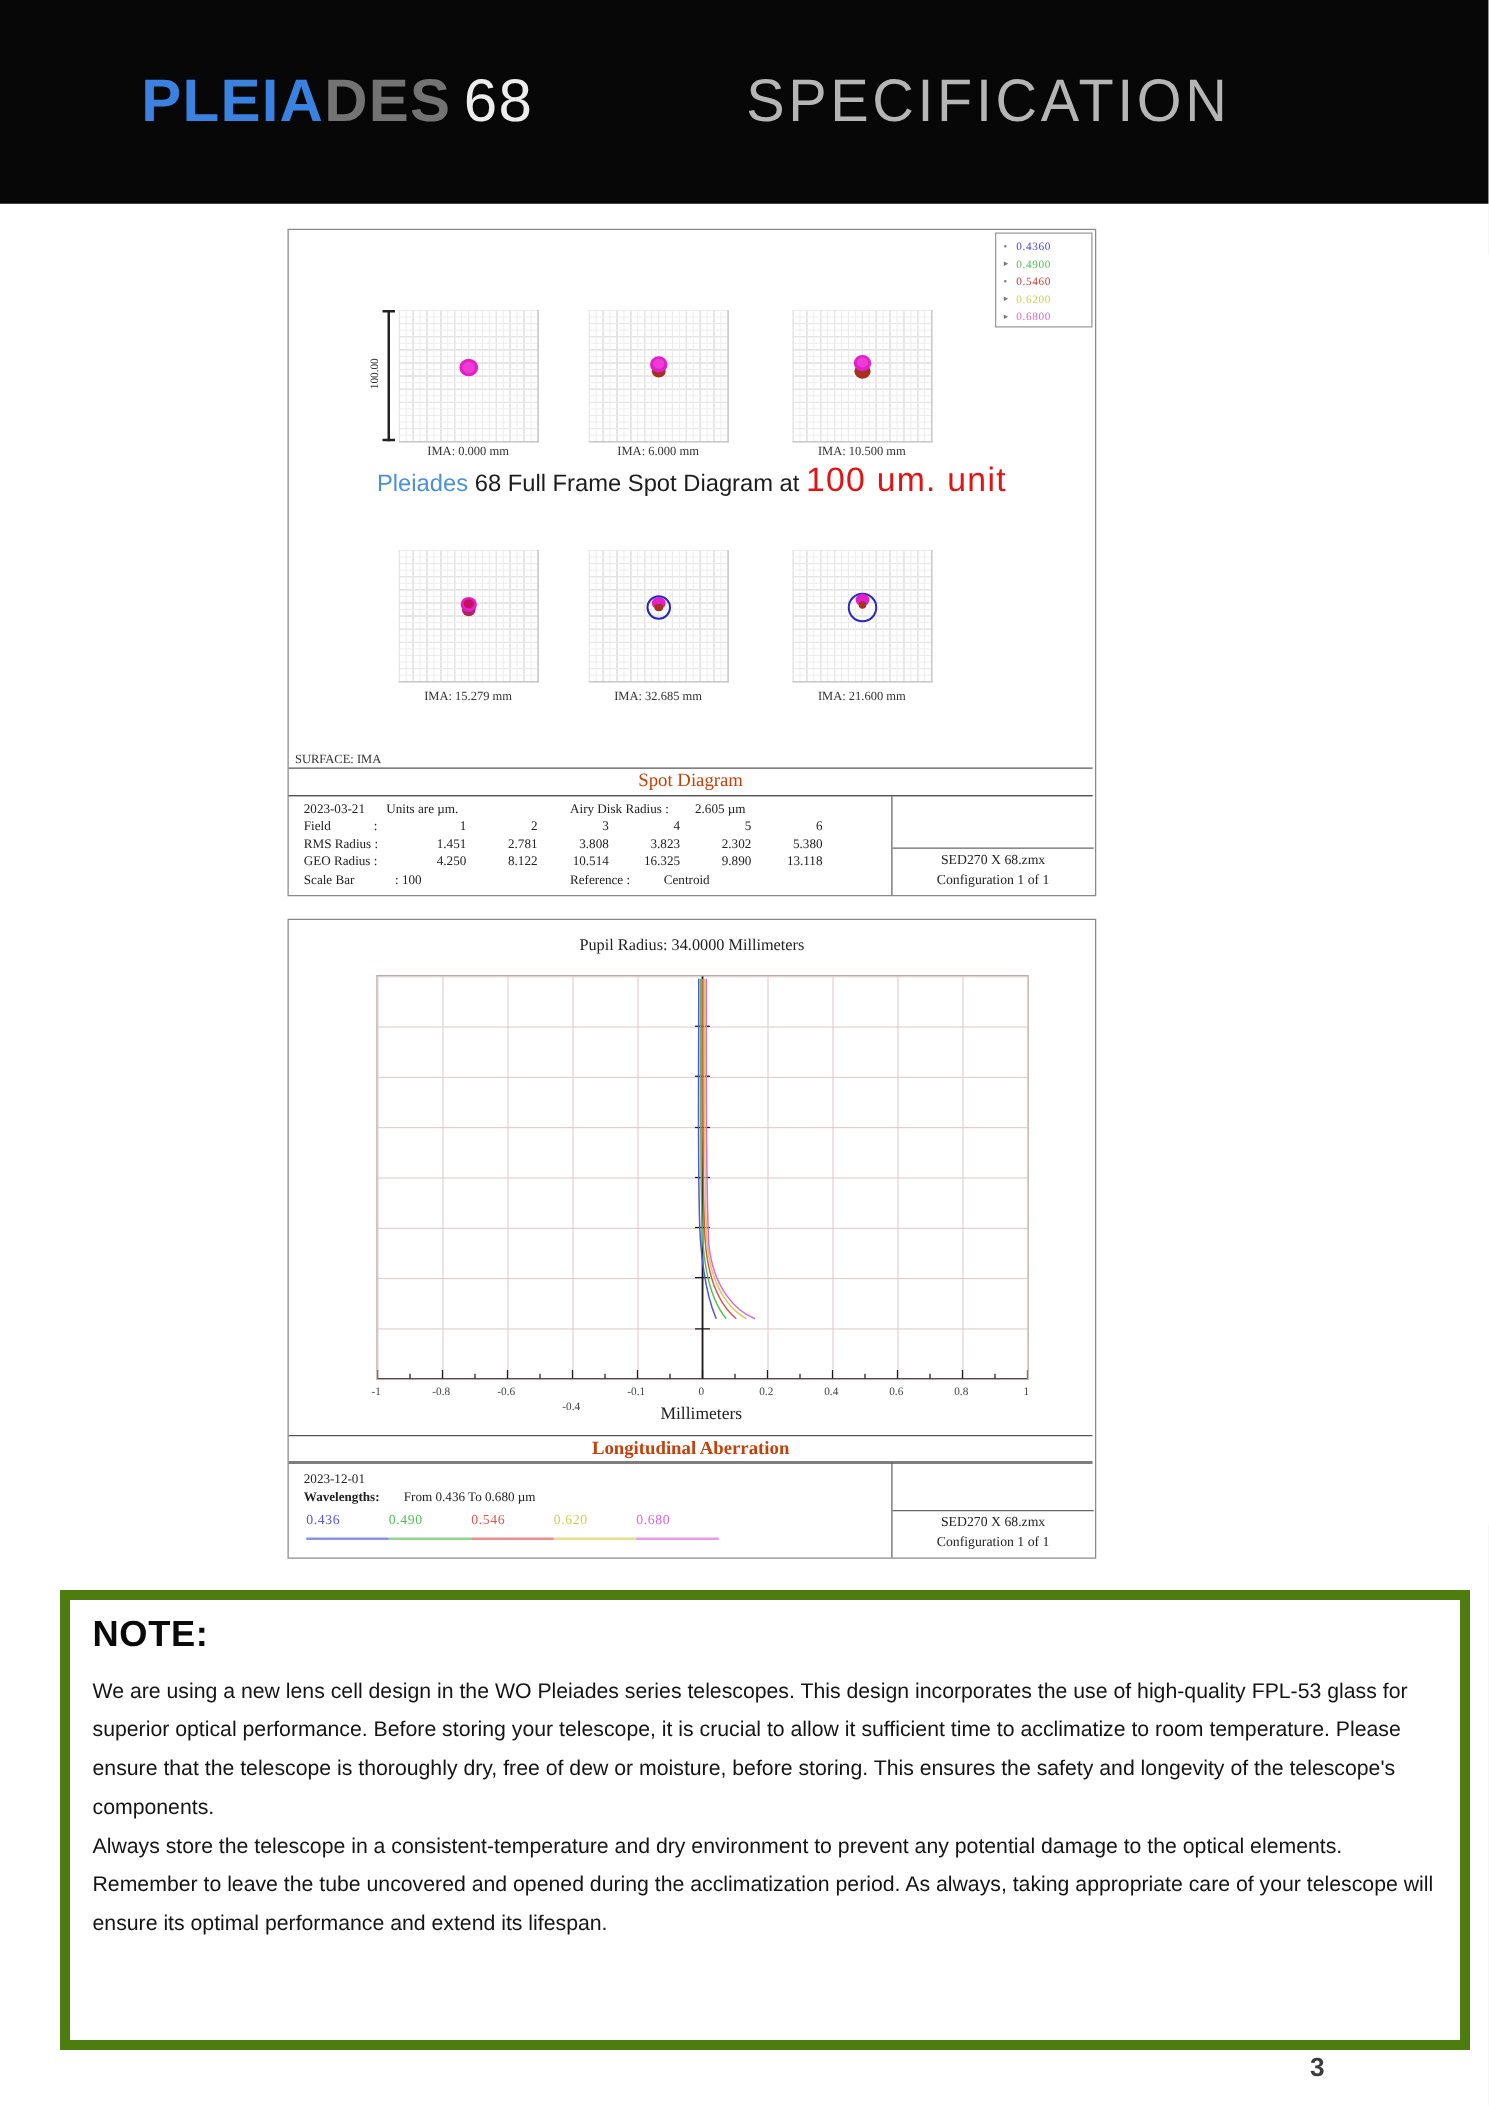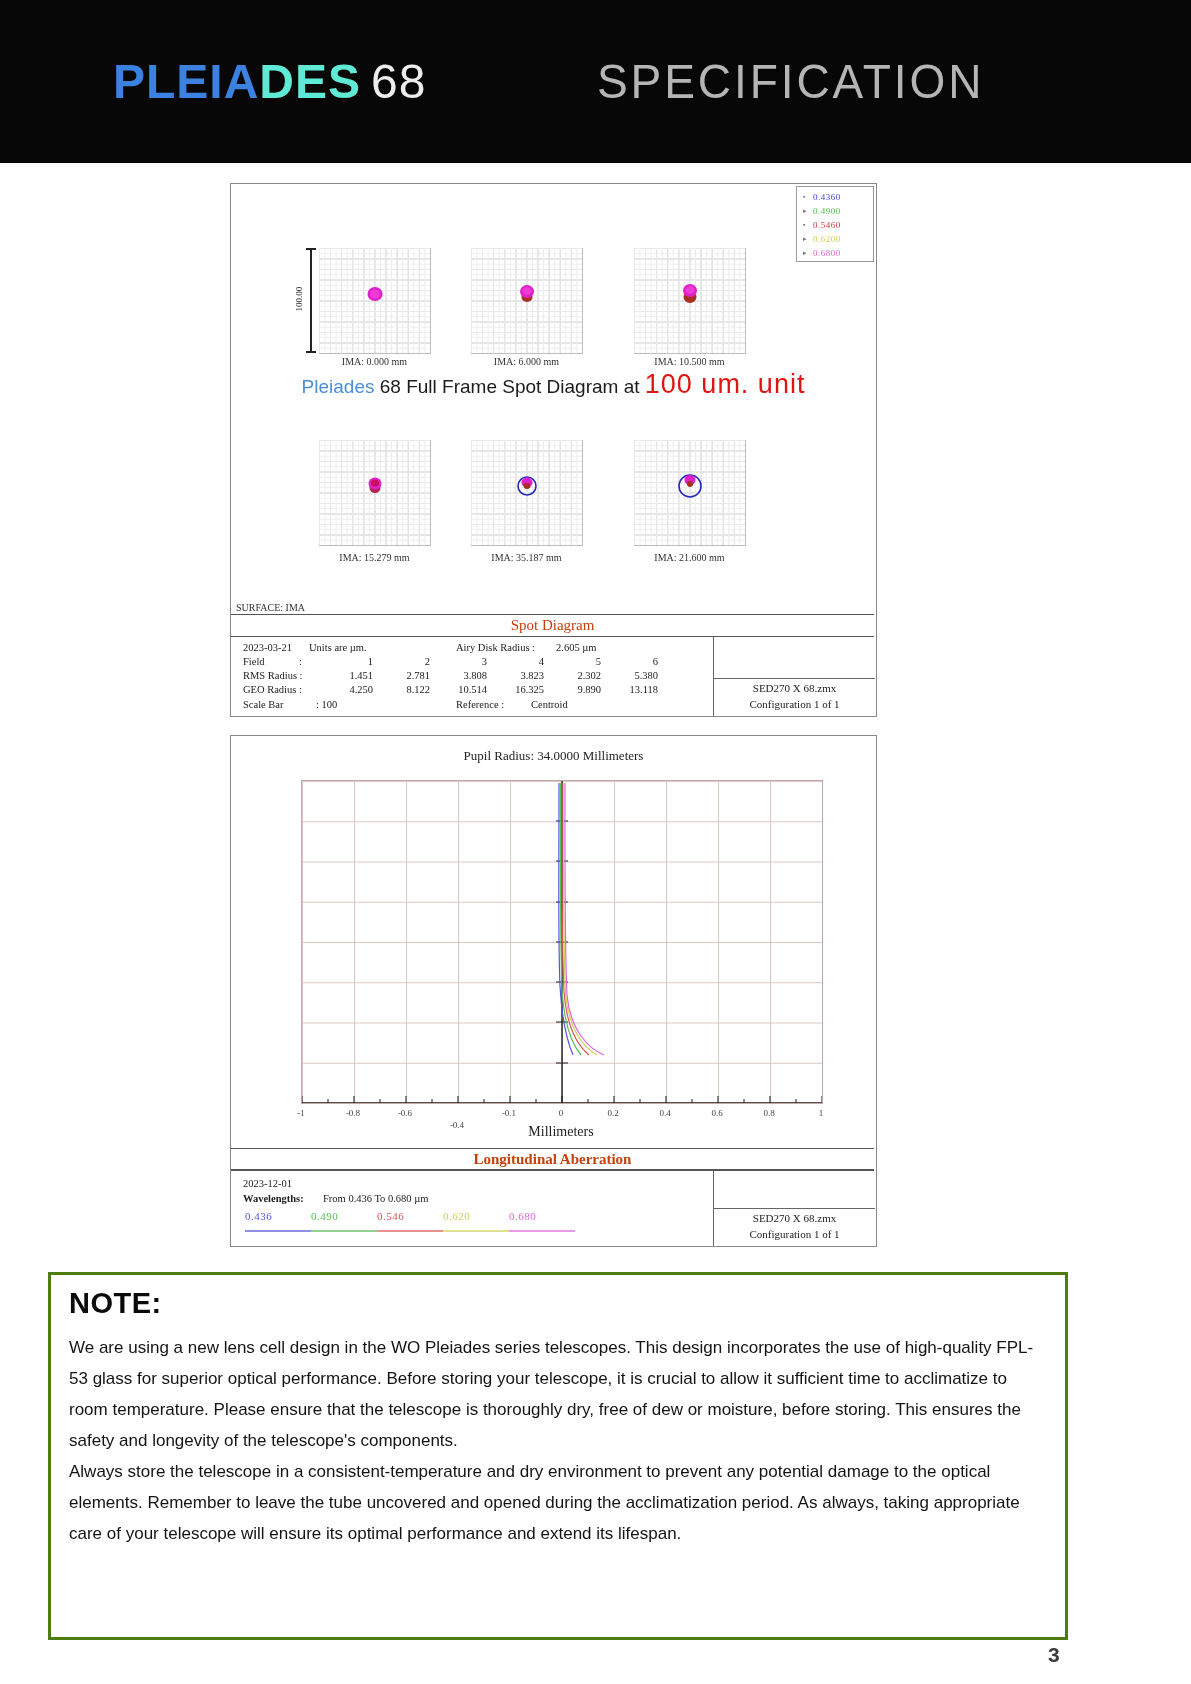--- a/index.html
+++ b/index.html
@@ -4,21 +4,21 @@
 <style>
   html,body{margin:0;padding:0;background:#e8e8e8;}
   .page{position:relative;width:1191px;height:1684px;background:#ffffff;overflow:hidden;
         font-family:"Liberation Sans",sans-serif;margin:0 auto;}
   .abs{position:absolute;}
 
   
   .header{position:absolute;left:0;top:0;width:1191px;height:163px;background:#070707;}
   .brand{position:absolute;left:113px;top:58px;font-size:48px;line-height:1;font-weight:700;letter-spacing:1px;}
   .brand .b1{color:#3b82e0;}
-  .brand .b2{color:#5eead4;}
+  .brand .b2{color:#737373;}
   .brand .b3{color:#ededed;font-weight:300;margin-left:10px;}
   .spec-title{position:absolute;left:597px;top:58px;font-size:48px;line-height:1;color:#b5b5b5;
               font-weight:500;letter-spacing:3px;transform:scaleX(.96);transform-origin:left;}
 
   
   .panel{position:absolute;background:#fff;border:1px solid #8a8a8a;font-family:"Liberation Serif",serif;color:#222;}
 
   
   .sgrid{position:absolute;width:111px;height:105px;
      background-image:
@@ -66,21 +66,21 @@
        linear-gradient(90deg,#dcc6c6 1px,transparent 1px);
      background-size:52px 40.25px,52px 40.25px;
      border:1px solid #c4a8a8;}
   .tick-label{position:absolute;width:40px;text-align:center;font-size:9px;color:#444;}
   .x-label{position:absolute;left:0;width:660px;text-align:center;font-size:14px;color:#222;}
   .wave-val{position:absolute;font-size:11px;letter-spacing:.5px;}
   .wv0{color:#5555dd;} .wv1{color:#55c055;} .wv2{color:#dd5555;} .wv3{color:#cfcf55;} .wv4{color:#dd66dd;}
   .wave-seg{position:absolute;height:2px;opacity:.65;}
 
   
-  .note-box{position:absolute;left:48px;top:1272px;width:1020px;height:368px;border:3px solid #4d7c0f;
+  .note-box{position:absolute;left:48px;top:1272px;width:1128px;height:368px;border:8px solid #4d7c0f;
             background:#fff;box-sizing:border-box;padding:12px 20px 0 18px;}
   .note-head{font-size:29px;font-weight:800;color:#0a0a0a;letter-spacing:.5px;margin:0 0 12px 0;}
   .note-text{font-size:17px;line-height:31px;color:#141414;margin:0;}
   .page-num{position:absolute;left:1048px;top:1643px;font-size:21px;font-weight:600;color:#3c3c3c;}
 </style>
 </head>
 <body>
 
 <div class="page">
 
@@ -162,21 +162,21 @@
       </svg>
     </div>
     <div class="sgrid" style="left:403px;top:256px;">
       <svg width="30" height="34" viewBox="0 0 30 34">
         <circle cx="15" cy="17" r="11" fill="none" stroke="#2828c0" stroke-width="1.6"></circle>
         <ellipse cx="15" cy="11" rx="5.5" ry="5" fill="#e020c8"></ellipse>
           <ellipse cx="15" cy="15" rx="3" ry="3" fill="#a83020"></ellipse>
       </svg>
     </div>
     <span class="ima-label" style="left:88px;top:368px;">IMA: 15.279 mm</span>
-    <span class="ima-label" style="left:240px;top:368px;">IMA: 35.187 mm</span>
+    <span class="ima-label" style="left:240px;top:368px;">IMA: 32.685 mm</span>
     <span class="ima-label" style="left:403px;top:368px;">IMA: 21.600 mm</span>
 
     <div class="surface-label" style="top:418px;">SURFACE: IMA</div>
     <div class="section-bar" style="top:430px;">Spot Diagram</div>
 
     <div class="info-table" style="top:452px;height:79px;">
       <div class="info-left">
         <span class="abs" style="left:12px;top:5px;">2023-03-21</span>
         <span class="abs" style="left:78px;top:5px;">Units are µm.</span>
         <span class="abs" style="left:225px;top:5px;">Airy Disk Radius :</span>

